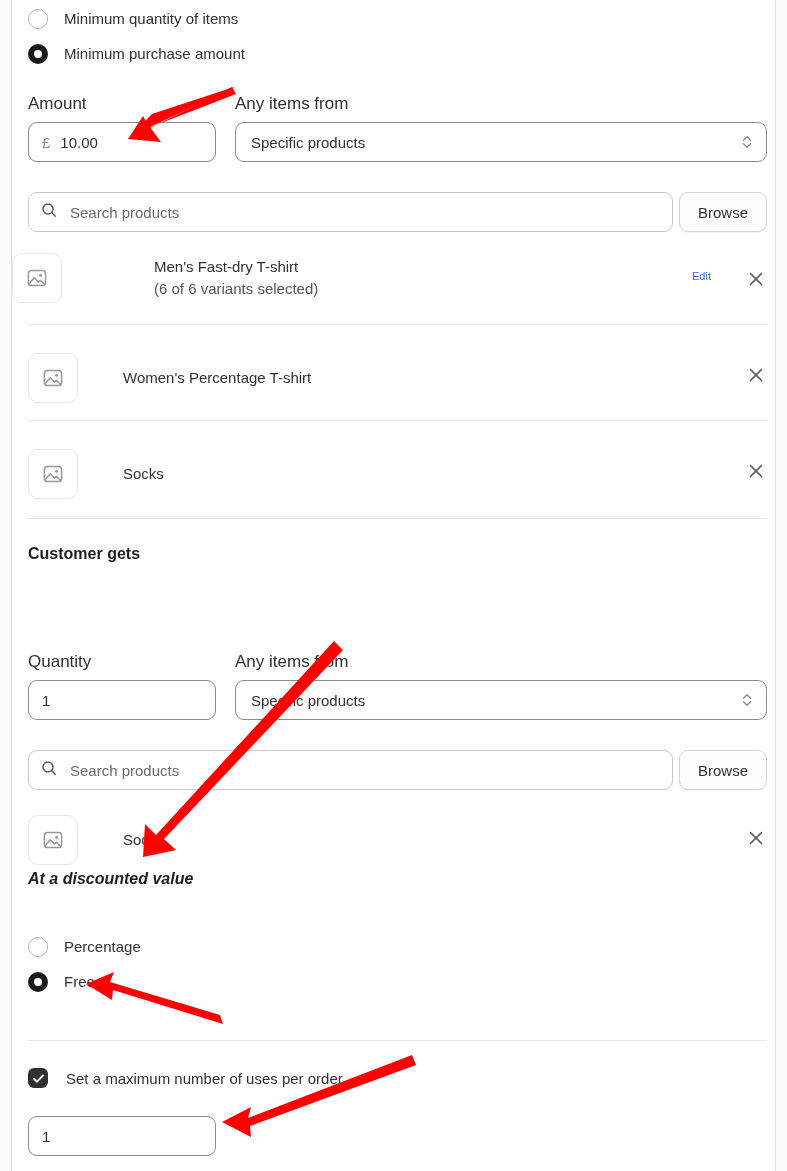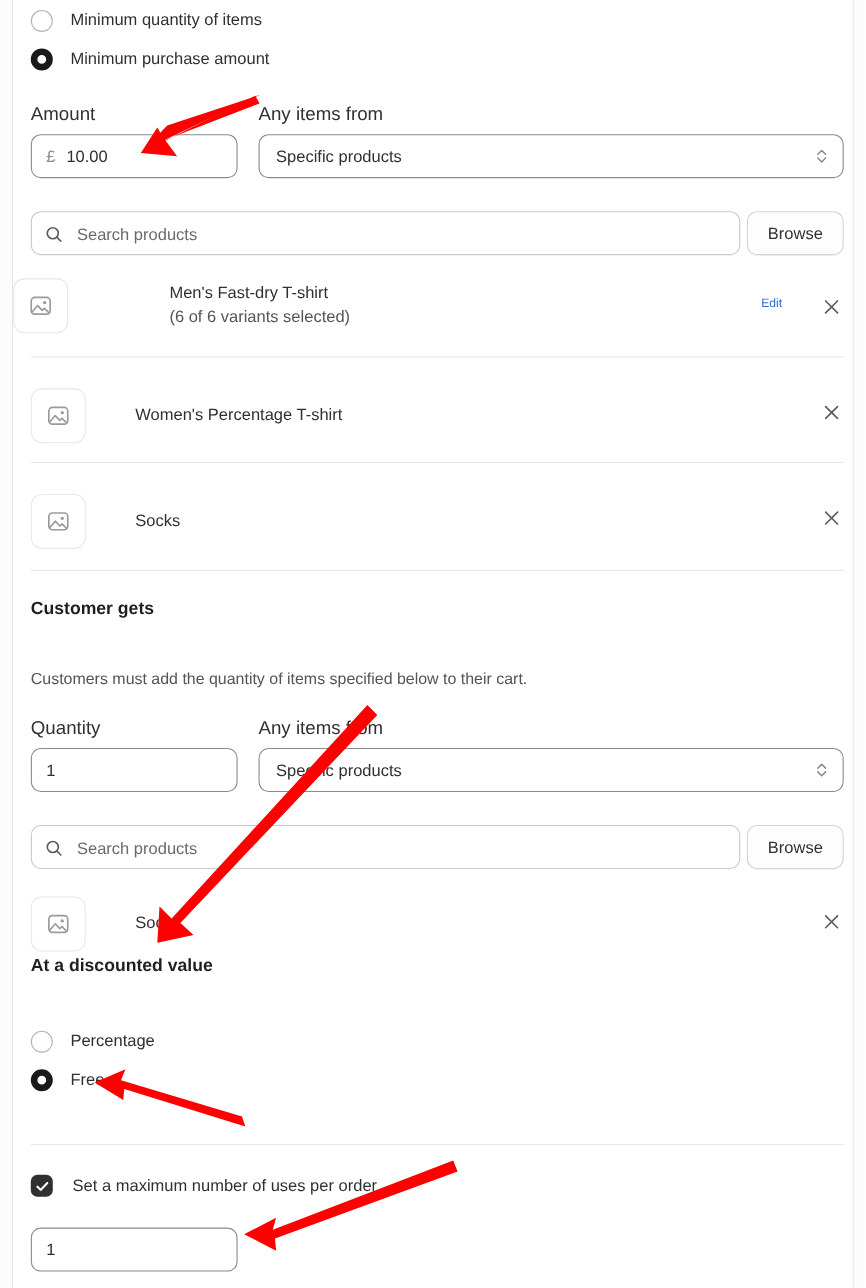--- a/index.html
+++ b/index.html
@@ -69,22 +69,22 @@
     font-size:15px; color:#303030;
   }
   .chev { width:12px; height:20px; display:block; }
 
   
   .search-box {
     position:absolute;
     border:1px solid #c9c9c9;
     border-radius:9px;
     background:#fff;
-    display:flex; align-items:flex-start;
-    padding:12px 12px;
+    display:flex; align-items:center;
+    padding:0 12px;
   }
   .search-box .mag { margin-right:13px; flex:0 0 auto; display:block; }
   .search-box .ph { font-size:15px; color:#6a6a6a; }
 
   .browse-btn {
     position:absolute;
     border:1px solid #d5d5d5;
     border-radius:9px;
     background:#fdfdfd;
     display:flex; align-items:center; justify-content:center;
@@ -246,21 +246,20 @@
     <span class="close-x" style="left:735px; top:462px;">
       <svg width="18" height="18" viewBox="0 0 18 18" fill="none">
         <path d="M3.6 3.6 L14.4 14.4 M14.4 3.6 L3.6 14.4" stroke="#5c5c5c" stroke-width="1.5" stroke-linecap="round"></path>
       </svg>
     </span>
 
     <div class="divider" style="left:16px; top:518px; width:739px;"></div>
 
     <div class="section-title" style="left:16px; top:544px;">Customer gets</div>
 
-    <div class="helper-text" style="left:16px; top:608px;">Customers must add the quantity of items specified below to their cart.</div>
 
     <div class="field-label" style="left:16px; top:653px;">Quantity</div>
 
     <div class="input-box" style="left:16px; top:680px; width:188px; height:40px;">
       <span>1</span>
     </div>
 
     <div class="field-label" style="left:223px; top:653px;">Any items from</div>
 
     <div class="select-box" style="left:223px; top:680px; width:532px; height:40px;">
@@ -298,21 +297,21 @@
       <span class="prod-text">
         <div class="prod-title">Socks</div>
       </span>
     </div>
     <span class="close-x" style="left:735px; top:829px;">
       <svg width="18" height="18" viewBox="0 0 18 18" fill="none">
         <path d="M3.6 3.6 L14.4 14.4 M14.4 3.6 L3.6 14.4" stroke="#5c5c5c" stroke-width="1.5" stroke-linecap="round"></path>
       </svg>
     </span>
 
-    <div class="section-title" style="left:16px; top:869px;">At a discounted value</div>
+    <div class="section-title" style="left:16px; top:869px;font-style:italic;">At a discounted value</div>
 
     <div class="radio-row" style="left:16px; top:937px;">
       <span class="radio"></span>
       <span class="radio-label">Percentage</span>
     </div>
 
     <div class="radio-row" style="left:16px; top:972px;">
       <span class="radio checked"></span>
       <span class="radio-label">Free</span>
     </div>

